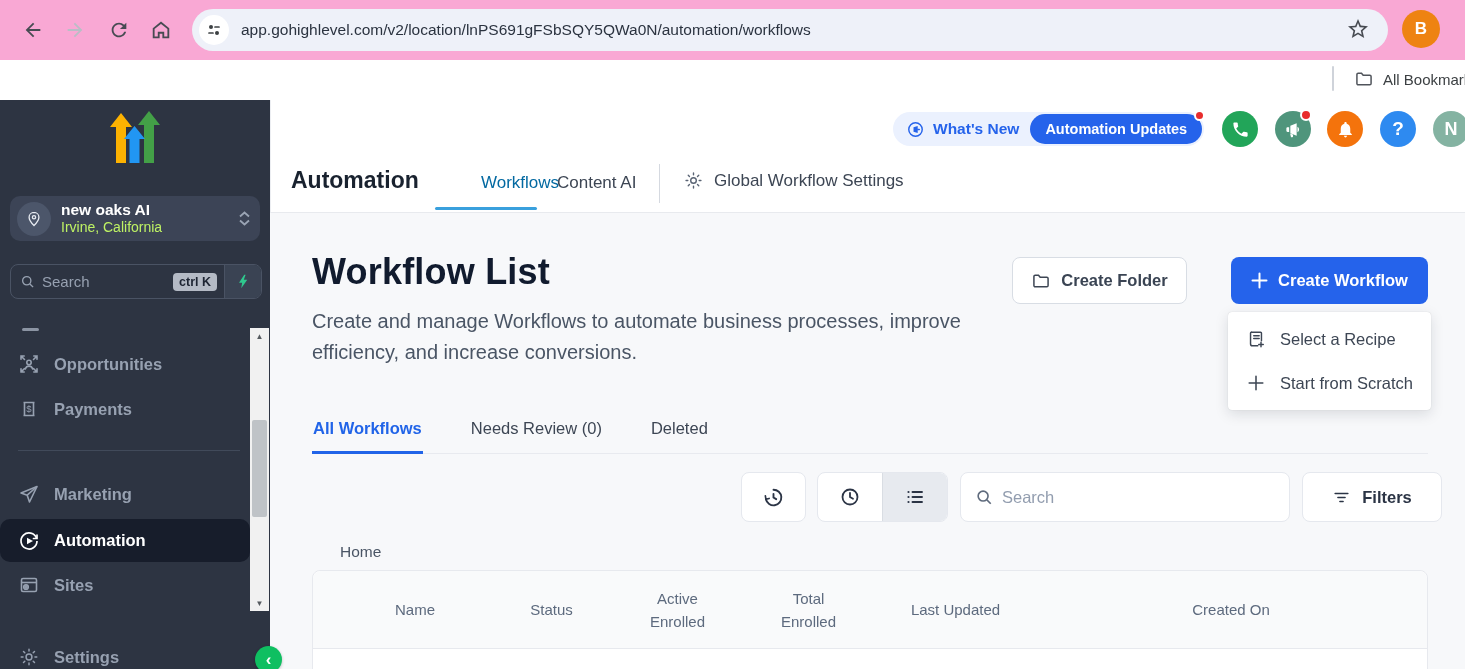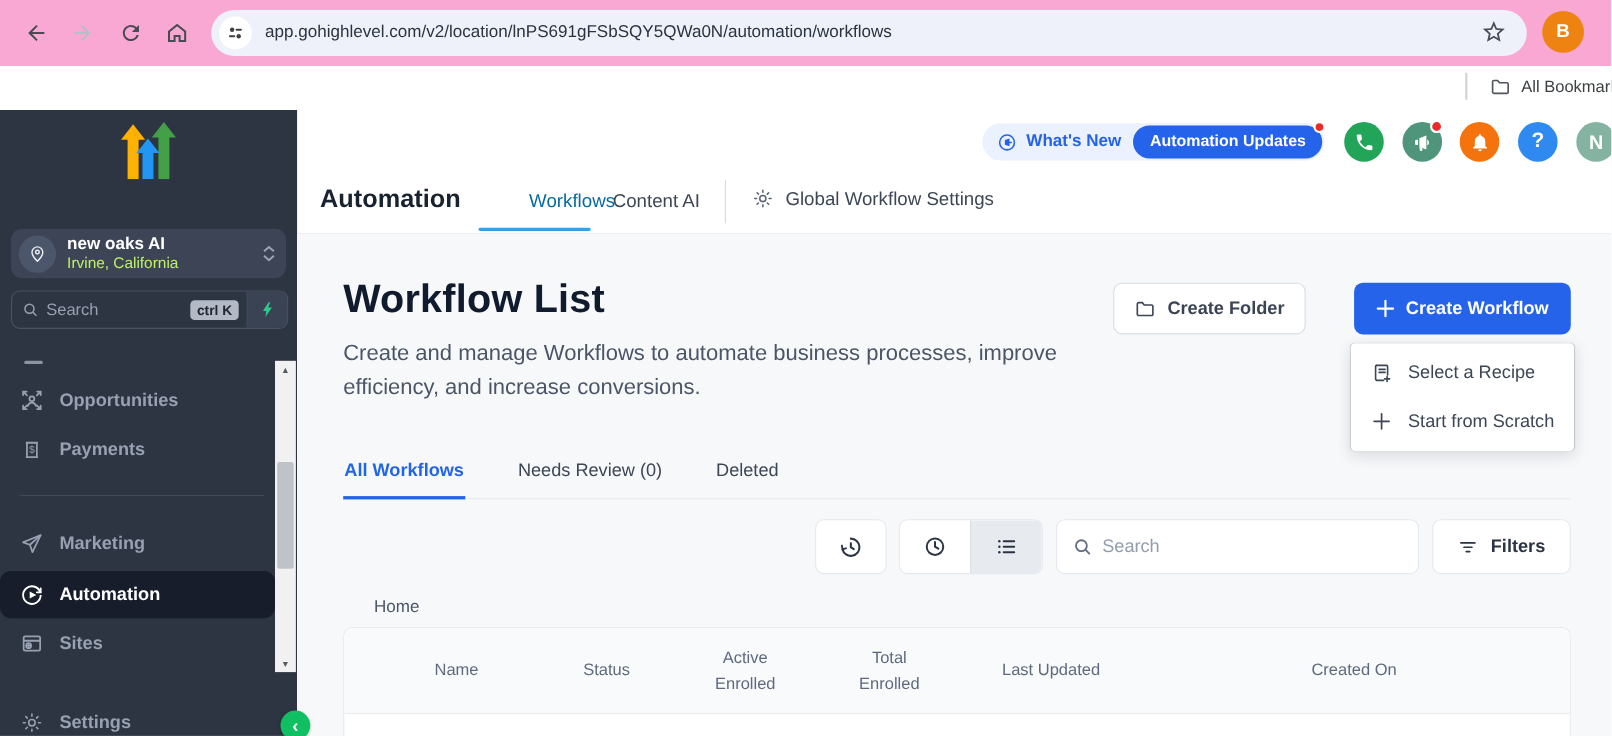--- a/index.html
+++ b/index.html
@@ -22,21 +22,21 @@
 
   .bookmarks { position:absolute; left:0; top:60px; width:1465px; height:40px; background:#fff; }
   .bm-divider { position:absolute; left:1332px; top:6px; width:2px; height:25px; background:#cfd3da; border-radius:1px; }
   .bm-folder { position:absolute; left:1354px; top:9px; width:20px; height:20px; color:#50545b; }
   .bm-folder svg { width:20px; height:20px; }
   .bm-label { position:absolute; left:1383px; top:11px; font-size:15px; color:#3c4043; white-space:nowrap; }
 
   
   .sidebar { position:absolute; left:0; top:100px; width:270px; height:569px; background:#2d3442; }
   .logo { position:absolute; left:108px; top:11px; width:54px; height:52px; }
-  .loc-select { position:absolute; left:10px; top:96px; width:250px; height:45px; background:#3c4456; border-radius:10px; display:flex; align-items:center; padding:0 10px 0 7px;margin-top:12px; }
+  .loc-select { position:absolute; left:10px; top:96px; width:250px; height:45px; background:#3c4456; border-radius:10px; display:flex; align-items:center; padding:0 10px 0 7px; }
   .loc-ic { width:34px; height:34px; border-radius:50%; background:#4c566a; display:flex; align-items:center; justify-content:center; color:#e8ecf2; flex:0 0 auto; }
   .loc-ic svg { width:18px; height:18px; }
   .loc-text { margin-left:10px; flex:1; overflow:hidden; }
   .loc-name { font-size:15.5px; font-weight:700; color:#ffffff; line-height:18px; white-space:nowrap; }
   .loc-city { font-size:14px; color:#bef264; line-height:17px; white-space:nowrap; }
   .loc-chevrons { color:#9aa4b4; display:flex; flex-direction:column; align-items:center; gap:1px; }
   .loc-chevrons svg { width:11px; height:7px; }
 
   .side-search { position:absolute; left:10px; top:164px; width:252px; height:35px; border:1px solid #4a5364; border-radius:8px; display:flex; align-items:stretch; }
   .ss-left { flex:1; display:flex; align-items:center; padding-left:9px; gap:7px; min-width:0; }
@@ -114,21 +114,21 @@
   .tb-history { left:471px; width:65px; }
   .tb-history svg { width:25px; height:25px; }
   .tb-seg { position:absolute; left:547px; top:259px; width:131px; height:50px; border:1px solid #e5e8ee; border-radius:8px; background:#fff; display:flex; overflow:hidden; }
   .tb-seg .seg { flex:1; display:flex; align-items:center; justify-content:center; color:#2b3445; cursor:pointer; }
   .tb-seg .seg svg { width:24px; height:24px; }
   .tb-seg .seg.selected { background:#e7eaef; border-left:1px solid #d9dde3; }
   .tb-search { position:absolute; left:690px; top:259px; width:330px; height:50px; background:#fff; border:1px solid #e5e8ee; border-radius:8px; display:flex; align-items:center; padding-left:14px; gap:9px; }
   .tb-search svg { width:18px; height:18px; color:#5f6b7d; flex:0 0 auto; }
   .tb-search input { flex:1; border:none; outline:none; background:transparent; font-family:inherit; font-size:16.5px; color:#2b3445; }
   .tb-search input::placeholder { color:#929daf; }
-  .tb-filters { left:1032px; width:126px; gap:11px; font-size:16.5px; font-weight:600; }
+  .tb-filters { left:1032px; width:140px; gap:11px; font-size:16.5px; font-weight:600; }
   .tb-filters svg { width:19px; height:19px; }
 
   .breadcrumb { position:absolute; left:70px; top:330px; font-size:15.5px; color:#4a5565; cursor:pointer; }
 
   .wtable { position:absolute; left:42px; top:357px; width:1116px; height:120px; background:#fff; border:1px solid #e7e9ee; border-radius:8px 8px 0 0; }
   .wt-head { height:78px; background:#f9fafb; border-bottom:1px solid #e7e9ee; border-radius:8px 8px 0 0; display:flex; align-items:center;text-align:center; }
   .th { font-size:15px; color:#5d6a7e; line-height:23px; }
   .th.c0 { width:176px; padding-left:28px; }
   .th.c1 { width:125px; }
   .th.c2 { width:135px; }

